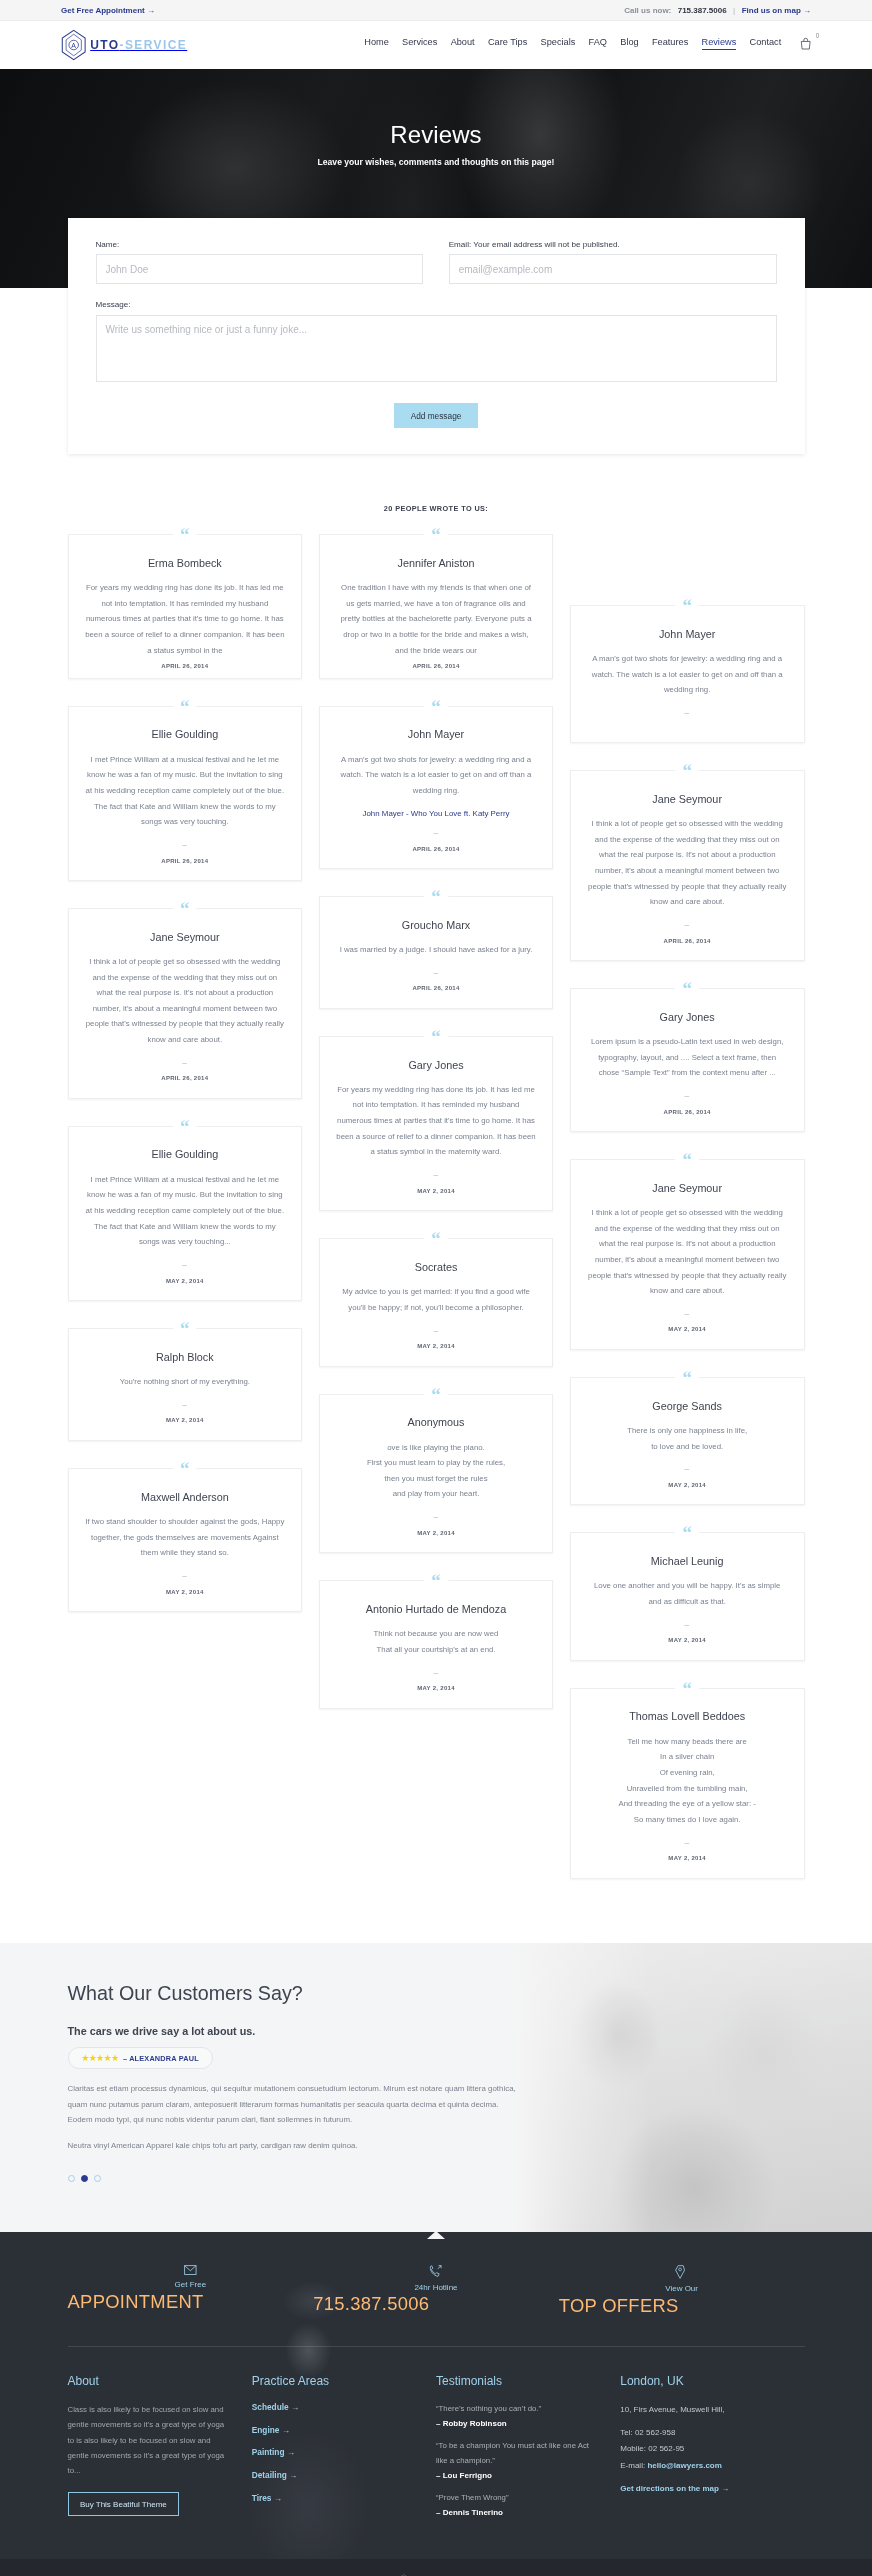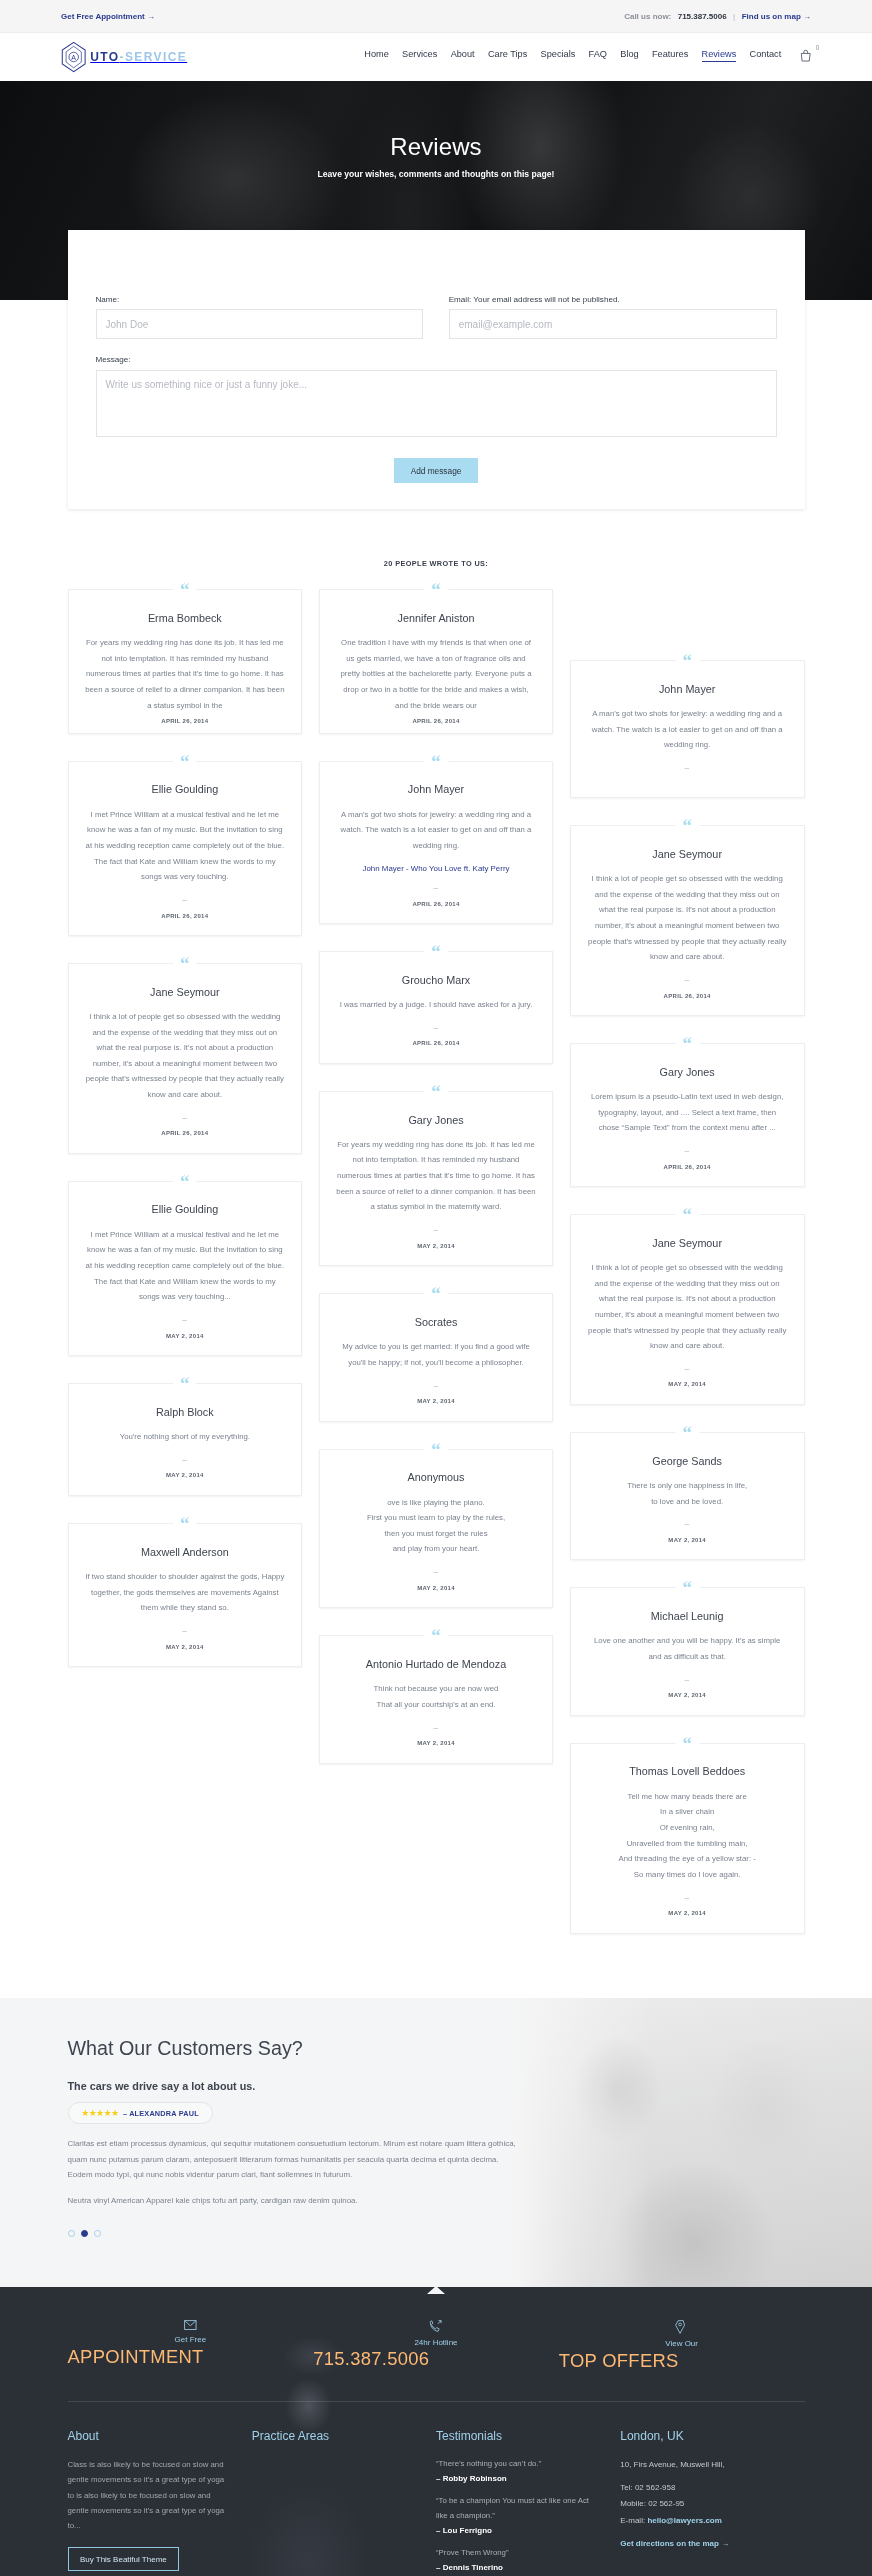--- a/index.html
+++ b/index.html
@@ -8,21 +8,21 @@
     font-family: "Liberation Sans", sans-serif;
     background: #ffffff;
     color: #3e4450;
     -webkit-font-smoothing: antialiased;
   }
   .wrap { width: 737px; margin: 0 auto; }
 
   
   .topbar {
     background: #f5f5f5;
-    height: 33px;
+    height: 21px;
     display: flex;
     align-items: center;
     font-size: 8px;
     border-bottom: 0.6px solid #ececec;
   }
   .topbar .wrap { display: flex; align-items: center; justify-content: space-between; width: 750px;}
   .topbar a { color: #2a3a8f; text-decoration: none; font-weight: 600; }
   .topbar .right { display: flex; align-items: center; gap: 6.4px; color: #8b8f99; font-weight:600;}
   .topbar .right .phone { color: #2f3642; font-weight: 700; }
   .topbar .sep { color: #c9ccd2; }
@@ -73,21 +73,21 @@
   .formpanel {
     position: relative;
     width: 737px;
     margin: -70px auto 0;
     background: #fff;
     box-shadow: 0 0.6px 3.8px rgba(0,0,0,.10);
     padding: 21.6px 28px 25.4px;
     z-index: 4;
   }
   .formrow { display:flex; gap: 25.4px; }
-  .fgroup { flex: 1; margin-top: 43px; }
+  .fgroup { flex: 1; }
   .fgroup label { display:block; font-size: 8.1px; color: #3a404c; margin-bottom: 5.7px; }
   .fgroup input, .fgroup textarea {
     width: 100%;
     border: 0.6px solid #e2e4e7;
     padding: 8.3px 9px;
     font-size: 10px;
     font-family: "Liberation Sans", sans-serif;
     color: #5a6070;
     background: #fff;
     outline: none;
@@ -548,20 +548,27 @@
     <div class="divider"></div>
 
     <div class="footcols">
       <div class="fcol">
         <h5>About</h5>
         <p>Class is also likely to be focused on slow and gentle movements so it's a great type of yoga to is also likely to be focused on slow and gentle movements so it's a great type of yoga to...</p>
         <a href="#" class="themebtn">Buy This Beatiful Theme</a>
       </div>
       <div class="fcol">
         <h5>Practice Areas</h5>
+        <div class="palist">
+          <a href="#">Schedule →</a>
+          <a href="#">Engine →</a>
+          <a href="#">Painting →</a>
+          <a href="#">Detailing →</a>
+          <a href="#">Tires →</a>
+        </div>
       </div>
       <div class="fcol">
         <h5>Testimonials</h5>
         <div class="tmi">
           <div class="q">“There’s nothing you can’t do.”</div>
           <div class="a">– Robby Robinson</div>
         </div>
         <div class="tmi">
           <div class="q">“To be a champion You must act like one Act like a champion.”</div>
           <div class="a">– Lou Ferrigno</div>

